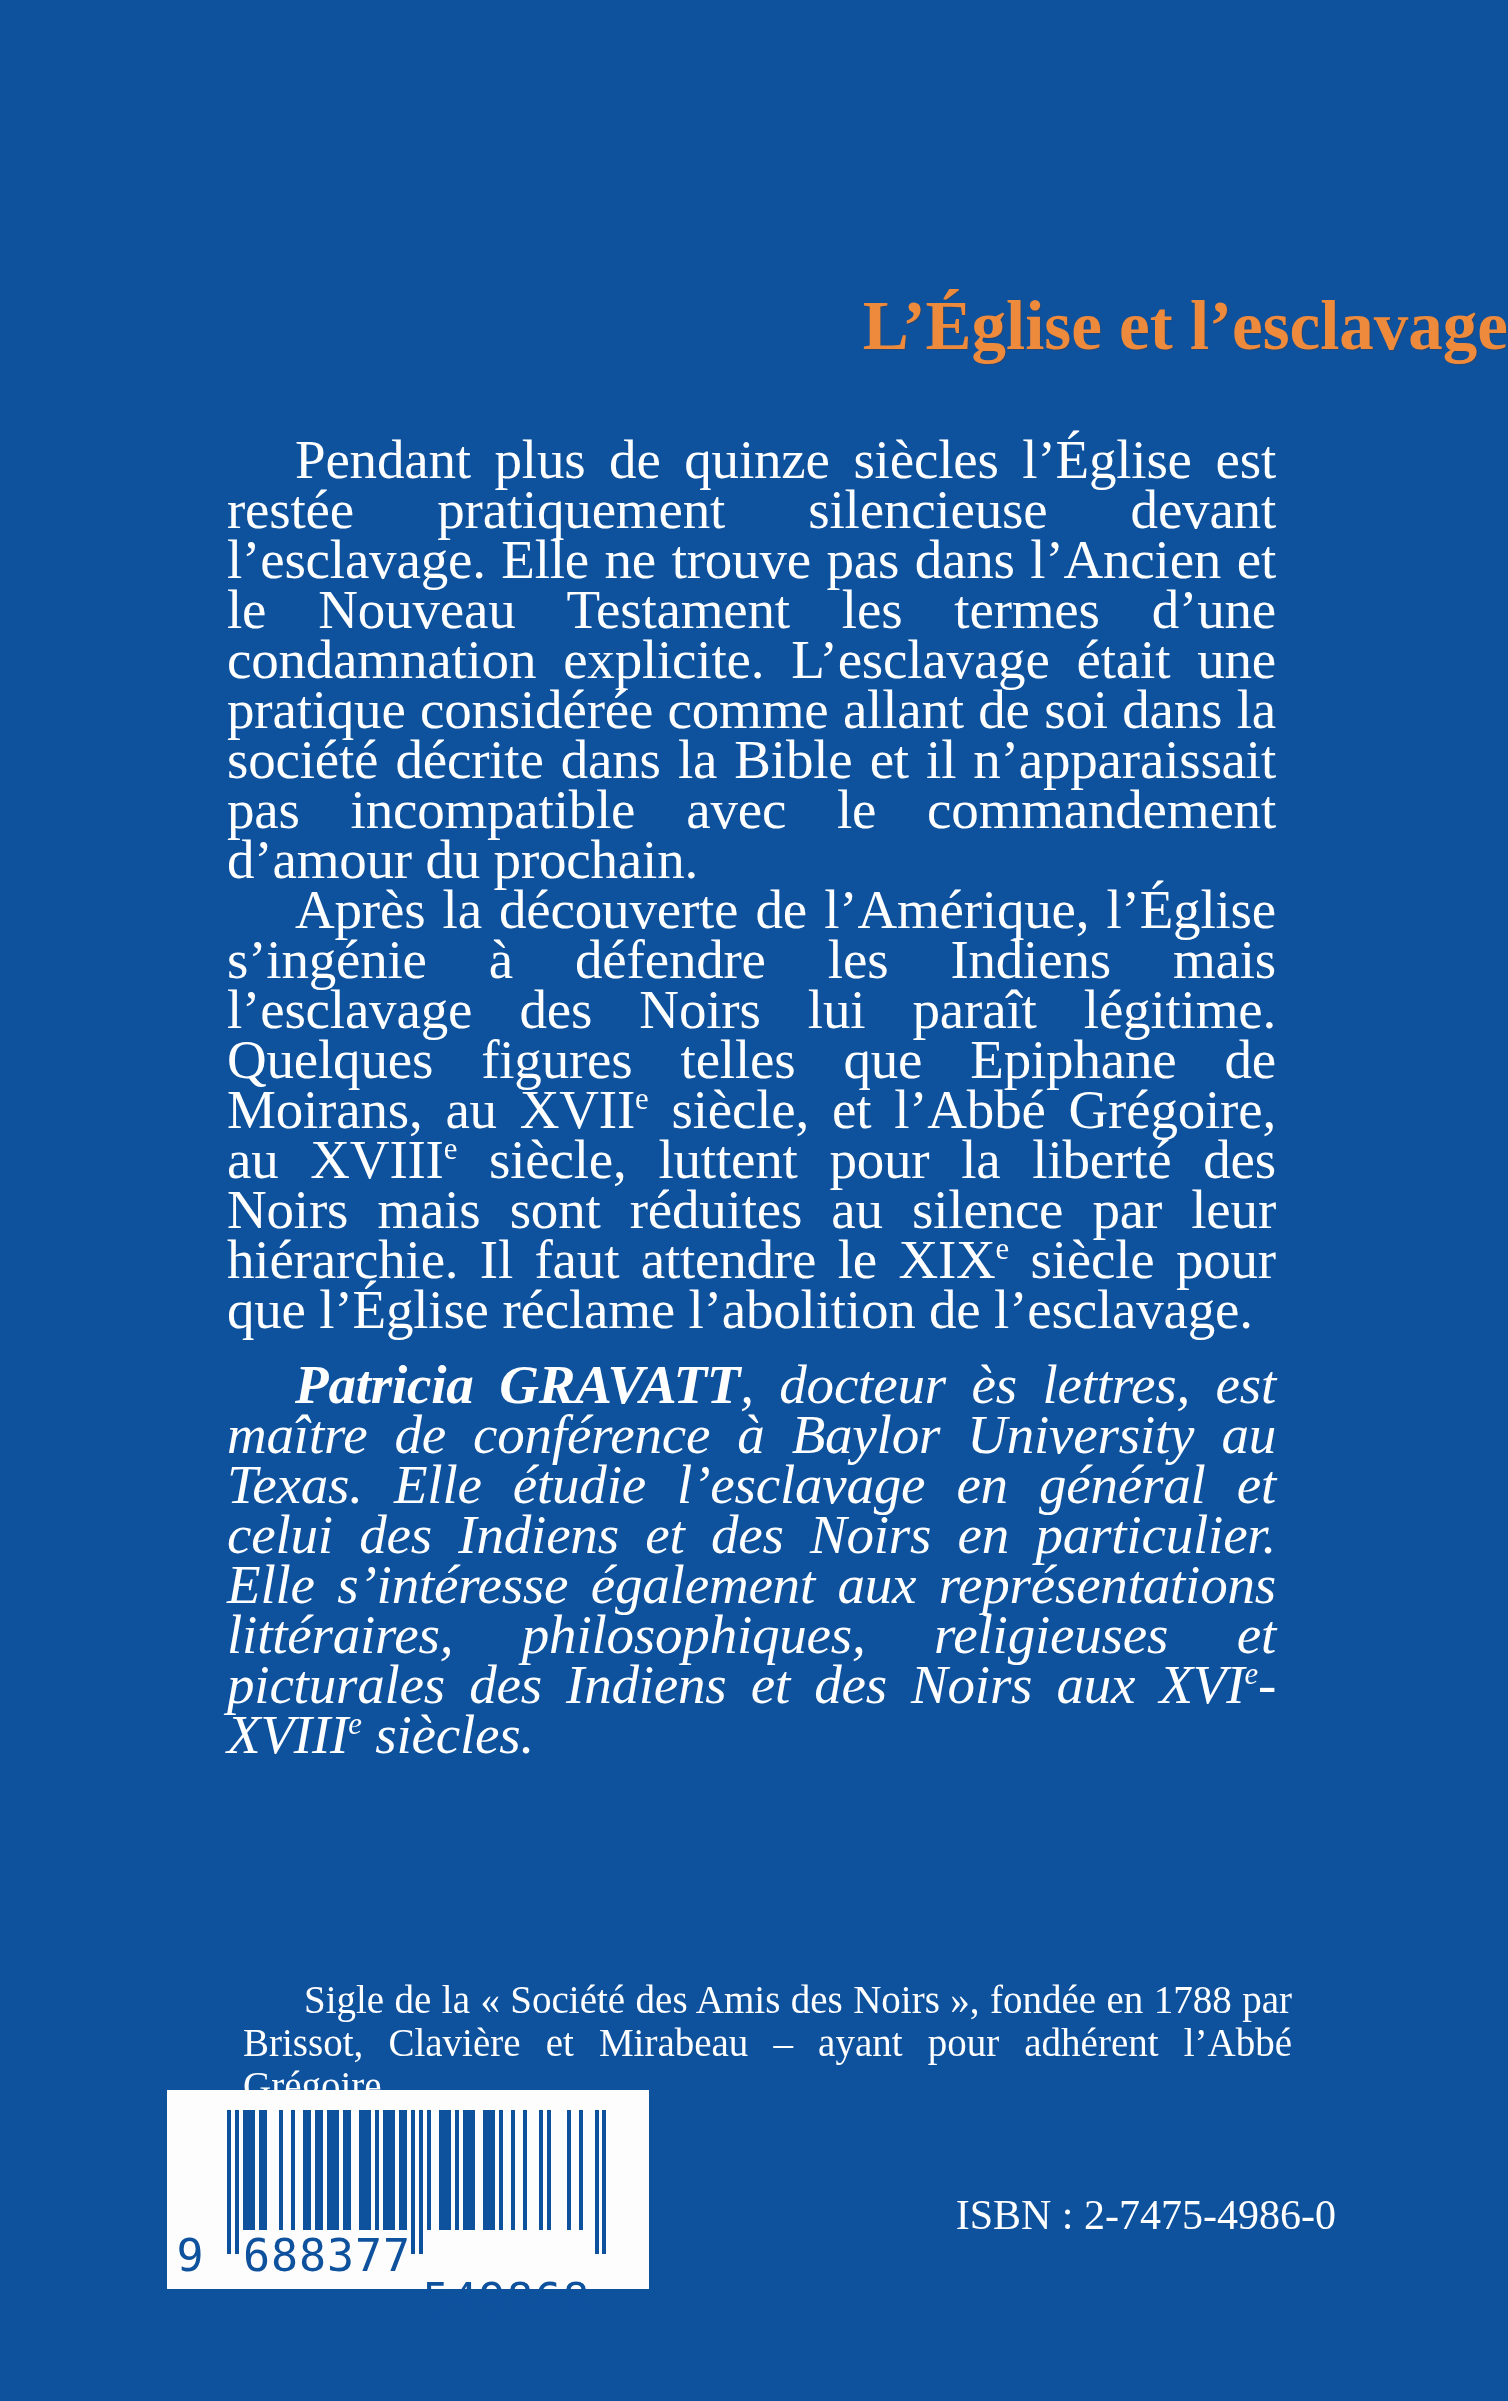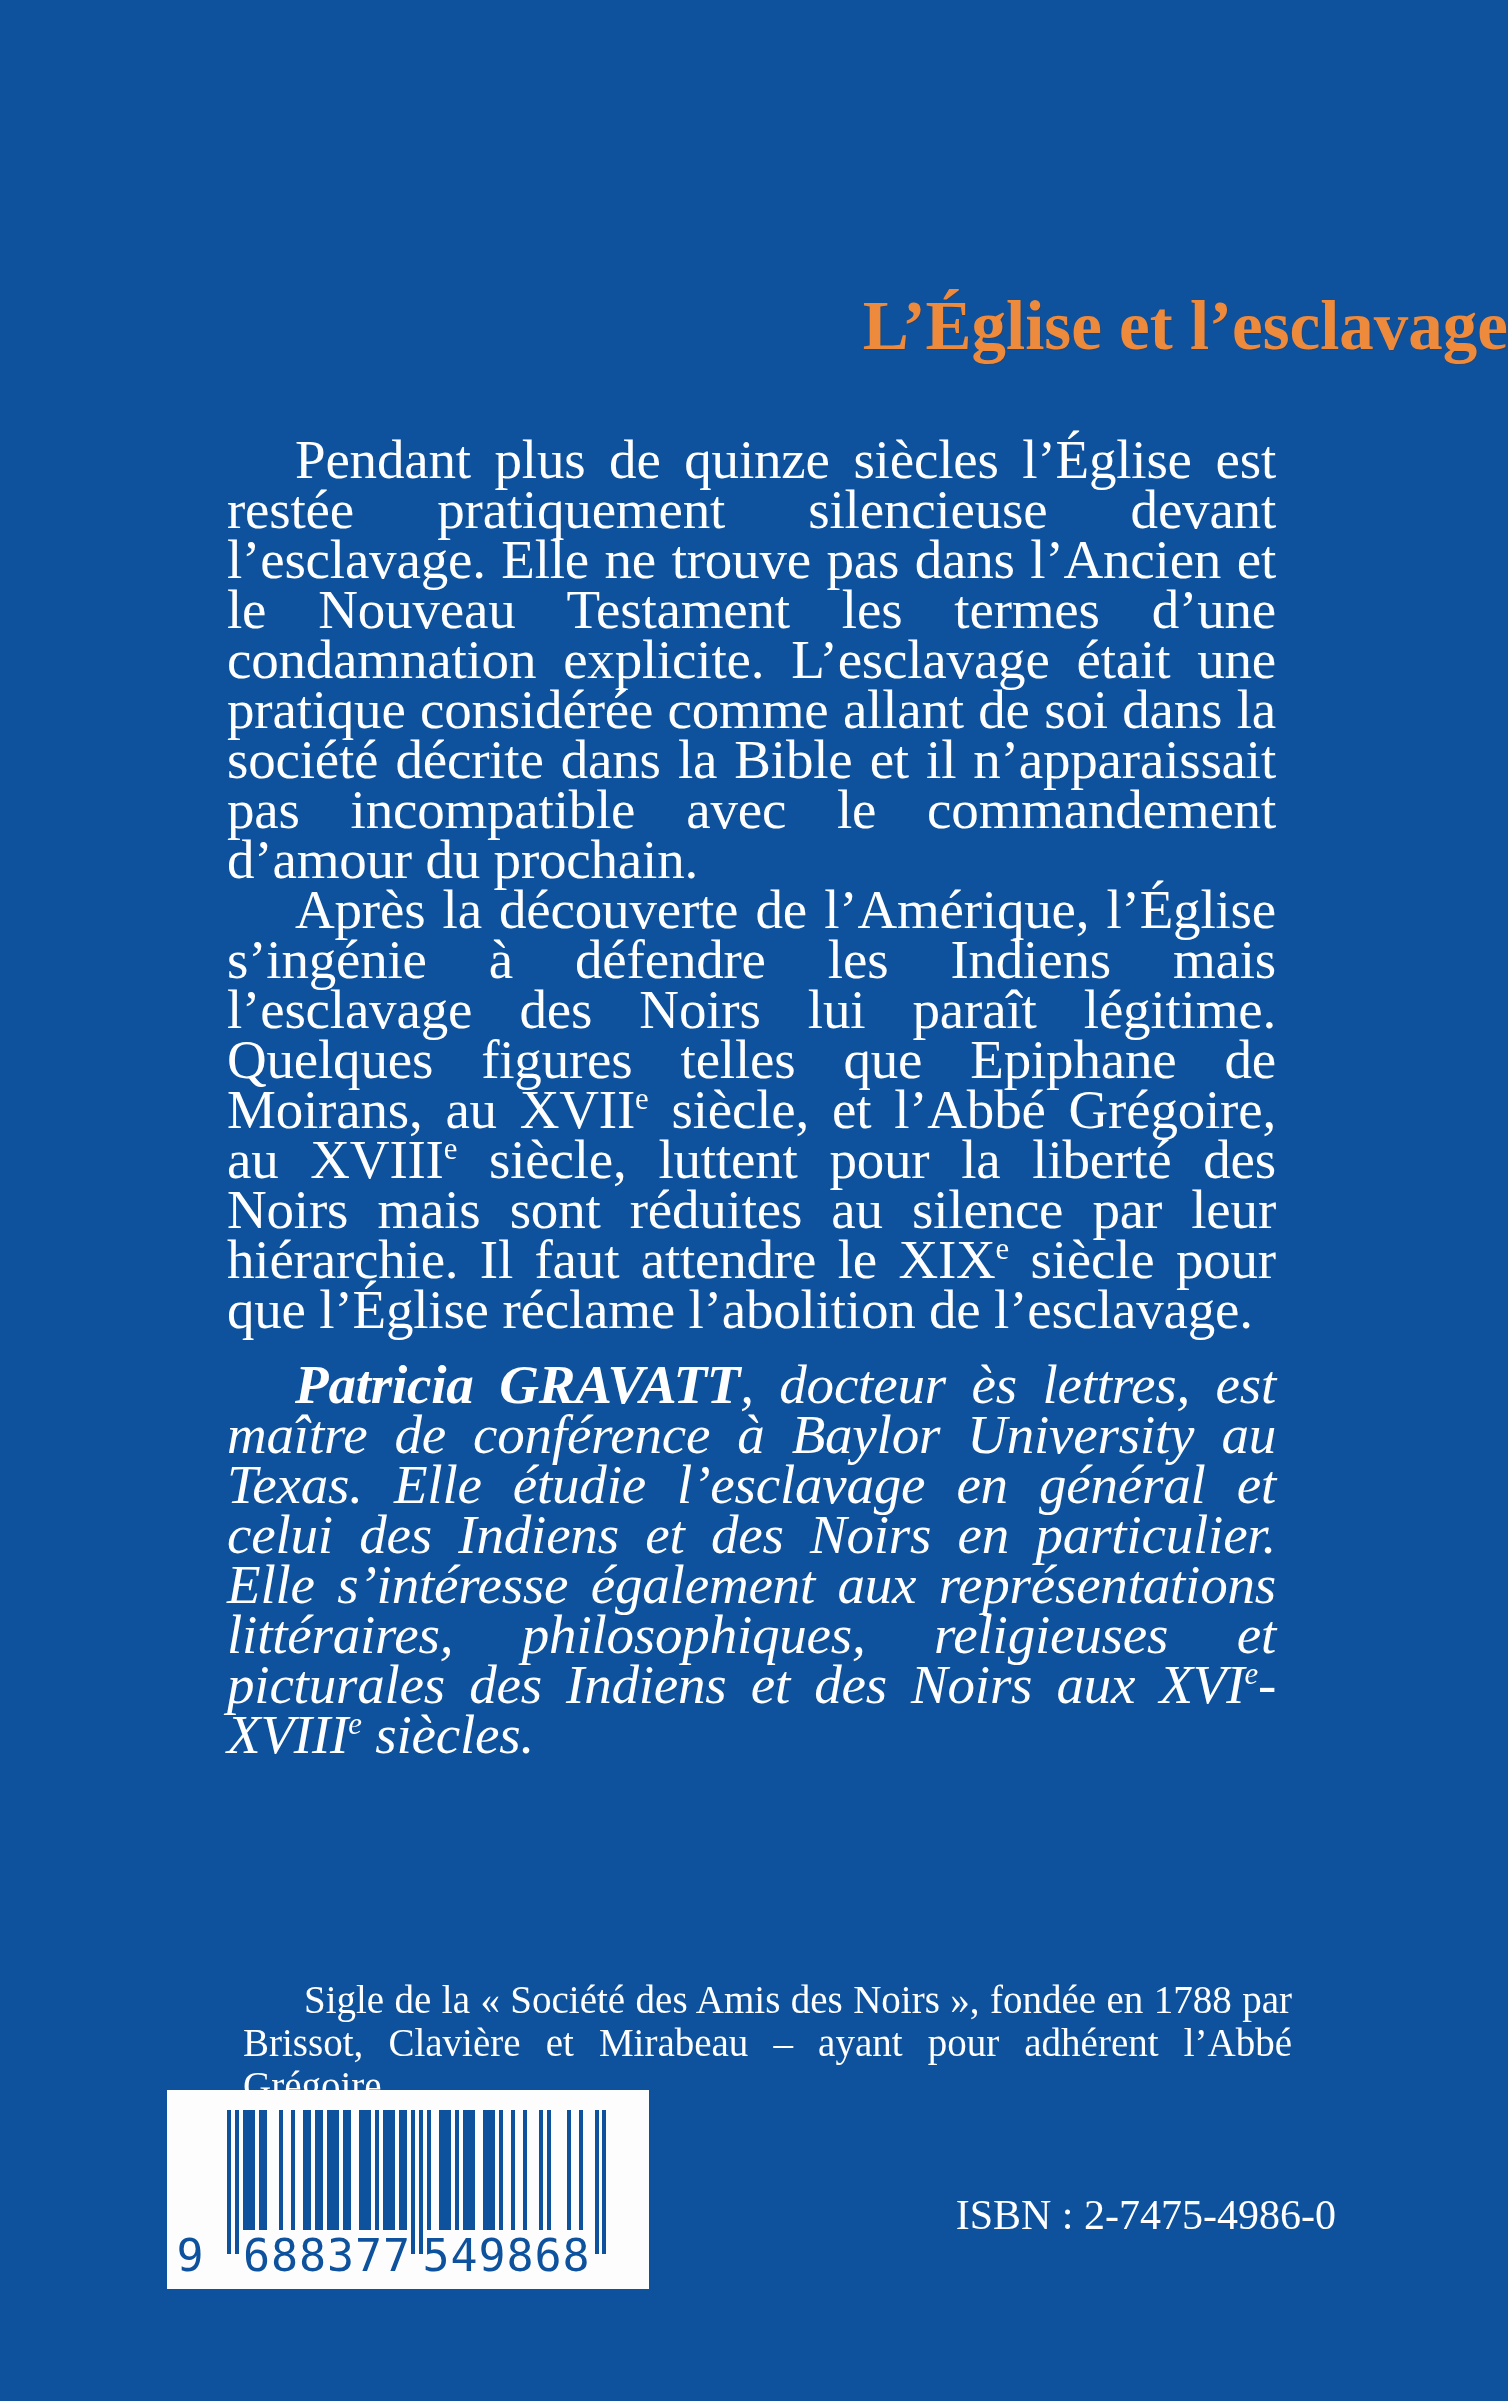--- a/index.html
+++ b/index.html
@@ -69,21 +69,21 @@
   .bd{
     position:absolute;
     top:143px;
     color:var(--blue);
     font-family:"DejaVu Sans Mono",monospace;
     font-size:45px;line-height:45px;
     white-space:nowrap;
   }
   .bd0{left:9.5px;}
   .bd1{left:76px;width:168px;text-align:center;letter-spacing:0.9px;}
-  .bd2{left:246px;width:187px;text-align:center;letter-spacing:0.9px;}
+  .bd2{left:246px;width:187px;text-align:center;letter-spacing:0.9px;margin-top:44px;}
   .isbn-block{
     position:absolute;right:172px;top:2189px;
     text-align:left;
     color:var(--ink);
     font-size:42px;line-height:52px;
   }
 </style>
 </head>
 <body>
 

